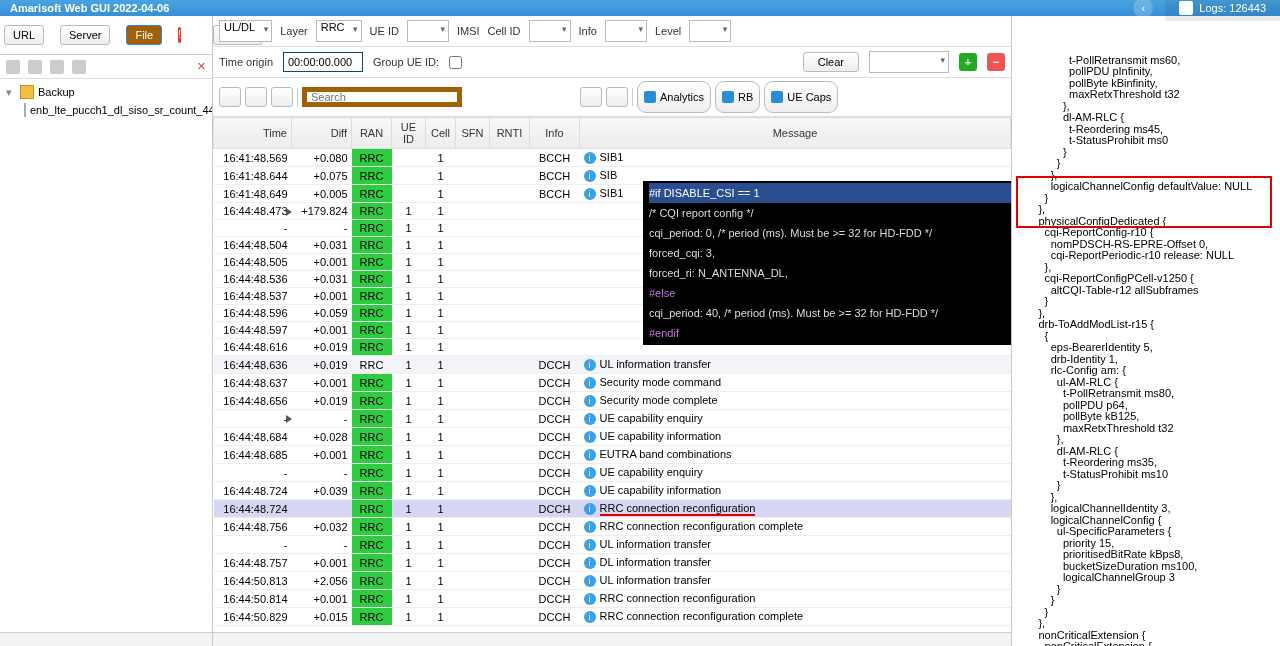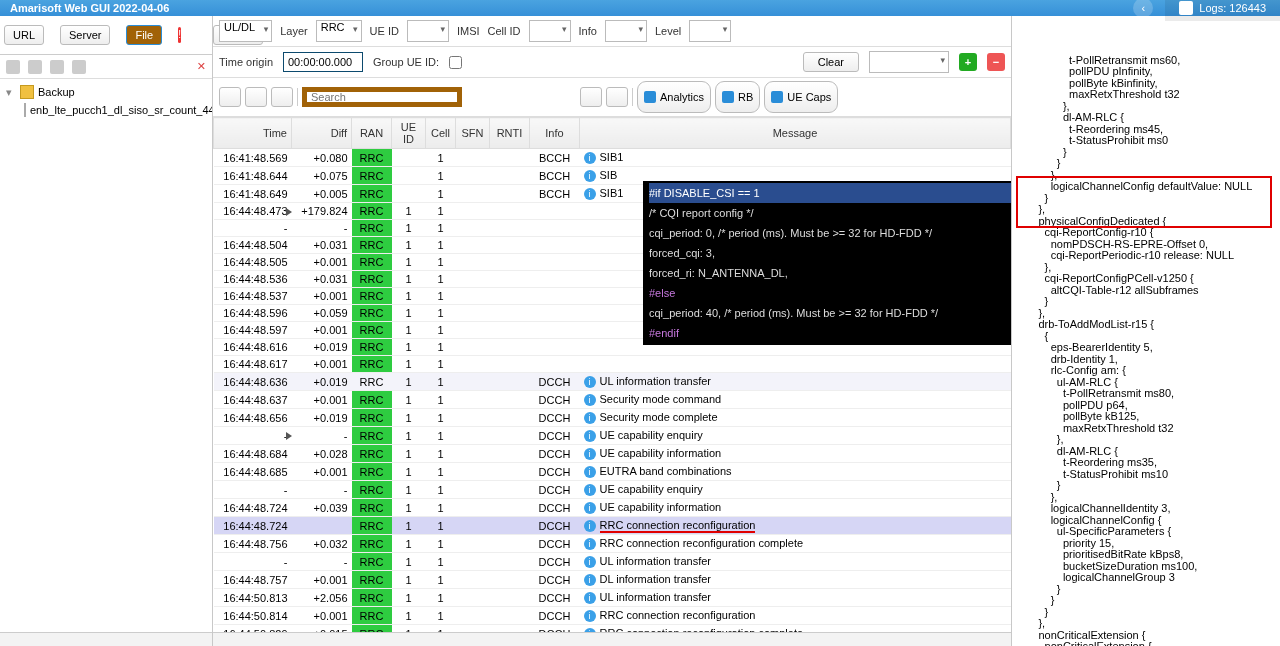--- a/index.html
+++ b/index.html
@@ -299,31 +299,20 @@
               <td class="col-ue">1</td>
               <td class="col-cell">1</td>
               <td class="col-sfn"></td>
               <td class="col-rnti"></td>
               <td class="col-info"></td>
               <td></td>
             </tr>
             <tr>
               <td class="col-time">16:44:48.616</td>
               <td class="col-diff">+0.019</td>
-              <td class="col-ran rrc">RRC</td>
-              <td class="col-ue">1</td>
-              <td class="col-cell">1</td>
-              <td class="col-sfn"></td>
-              <td class="col-rnti"></td>
-              <td class="col-info"></td>
-              <td></td>
-            </tr>
-            <tr>
-              <td class="col-time">16:44:48.617</td>
-              <td class="col-diff">+0.001</td>
               <td class="col-ran rrc">RRC</td>
               <td class="col-ue">1</td>
               <td class="col-cell">1</td>
               <td class="col-sfn"></td>
               <td class="col-rnti"></td>
               <td class="col-info"></td>
               <td></td>
             </tr>
             <tr class="sub-row">
               <td class="col-time">16:44:48.636</td>

